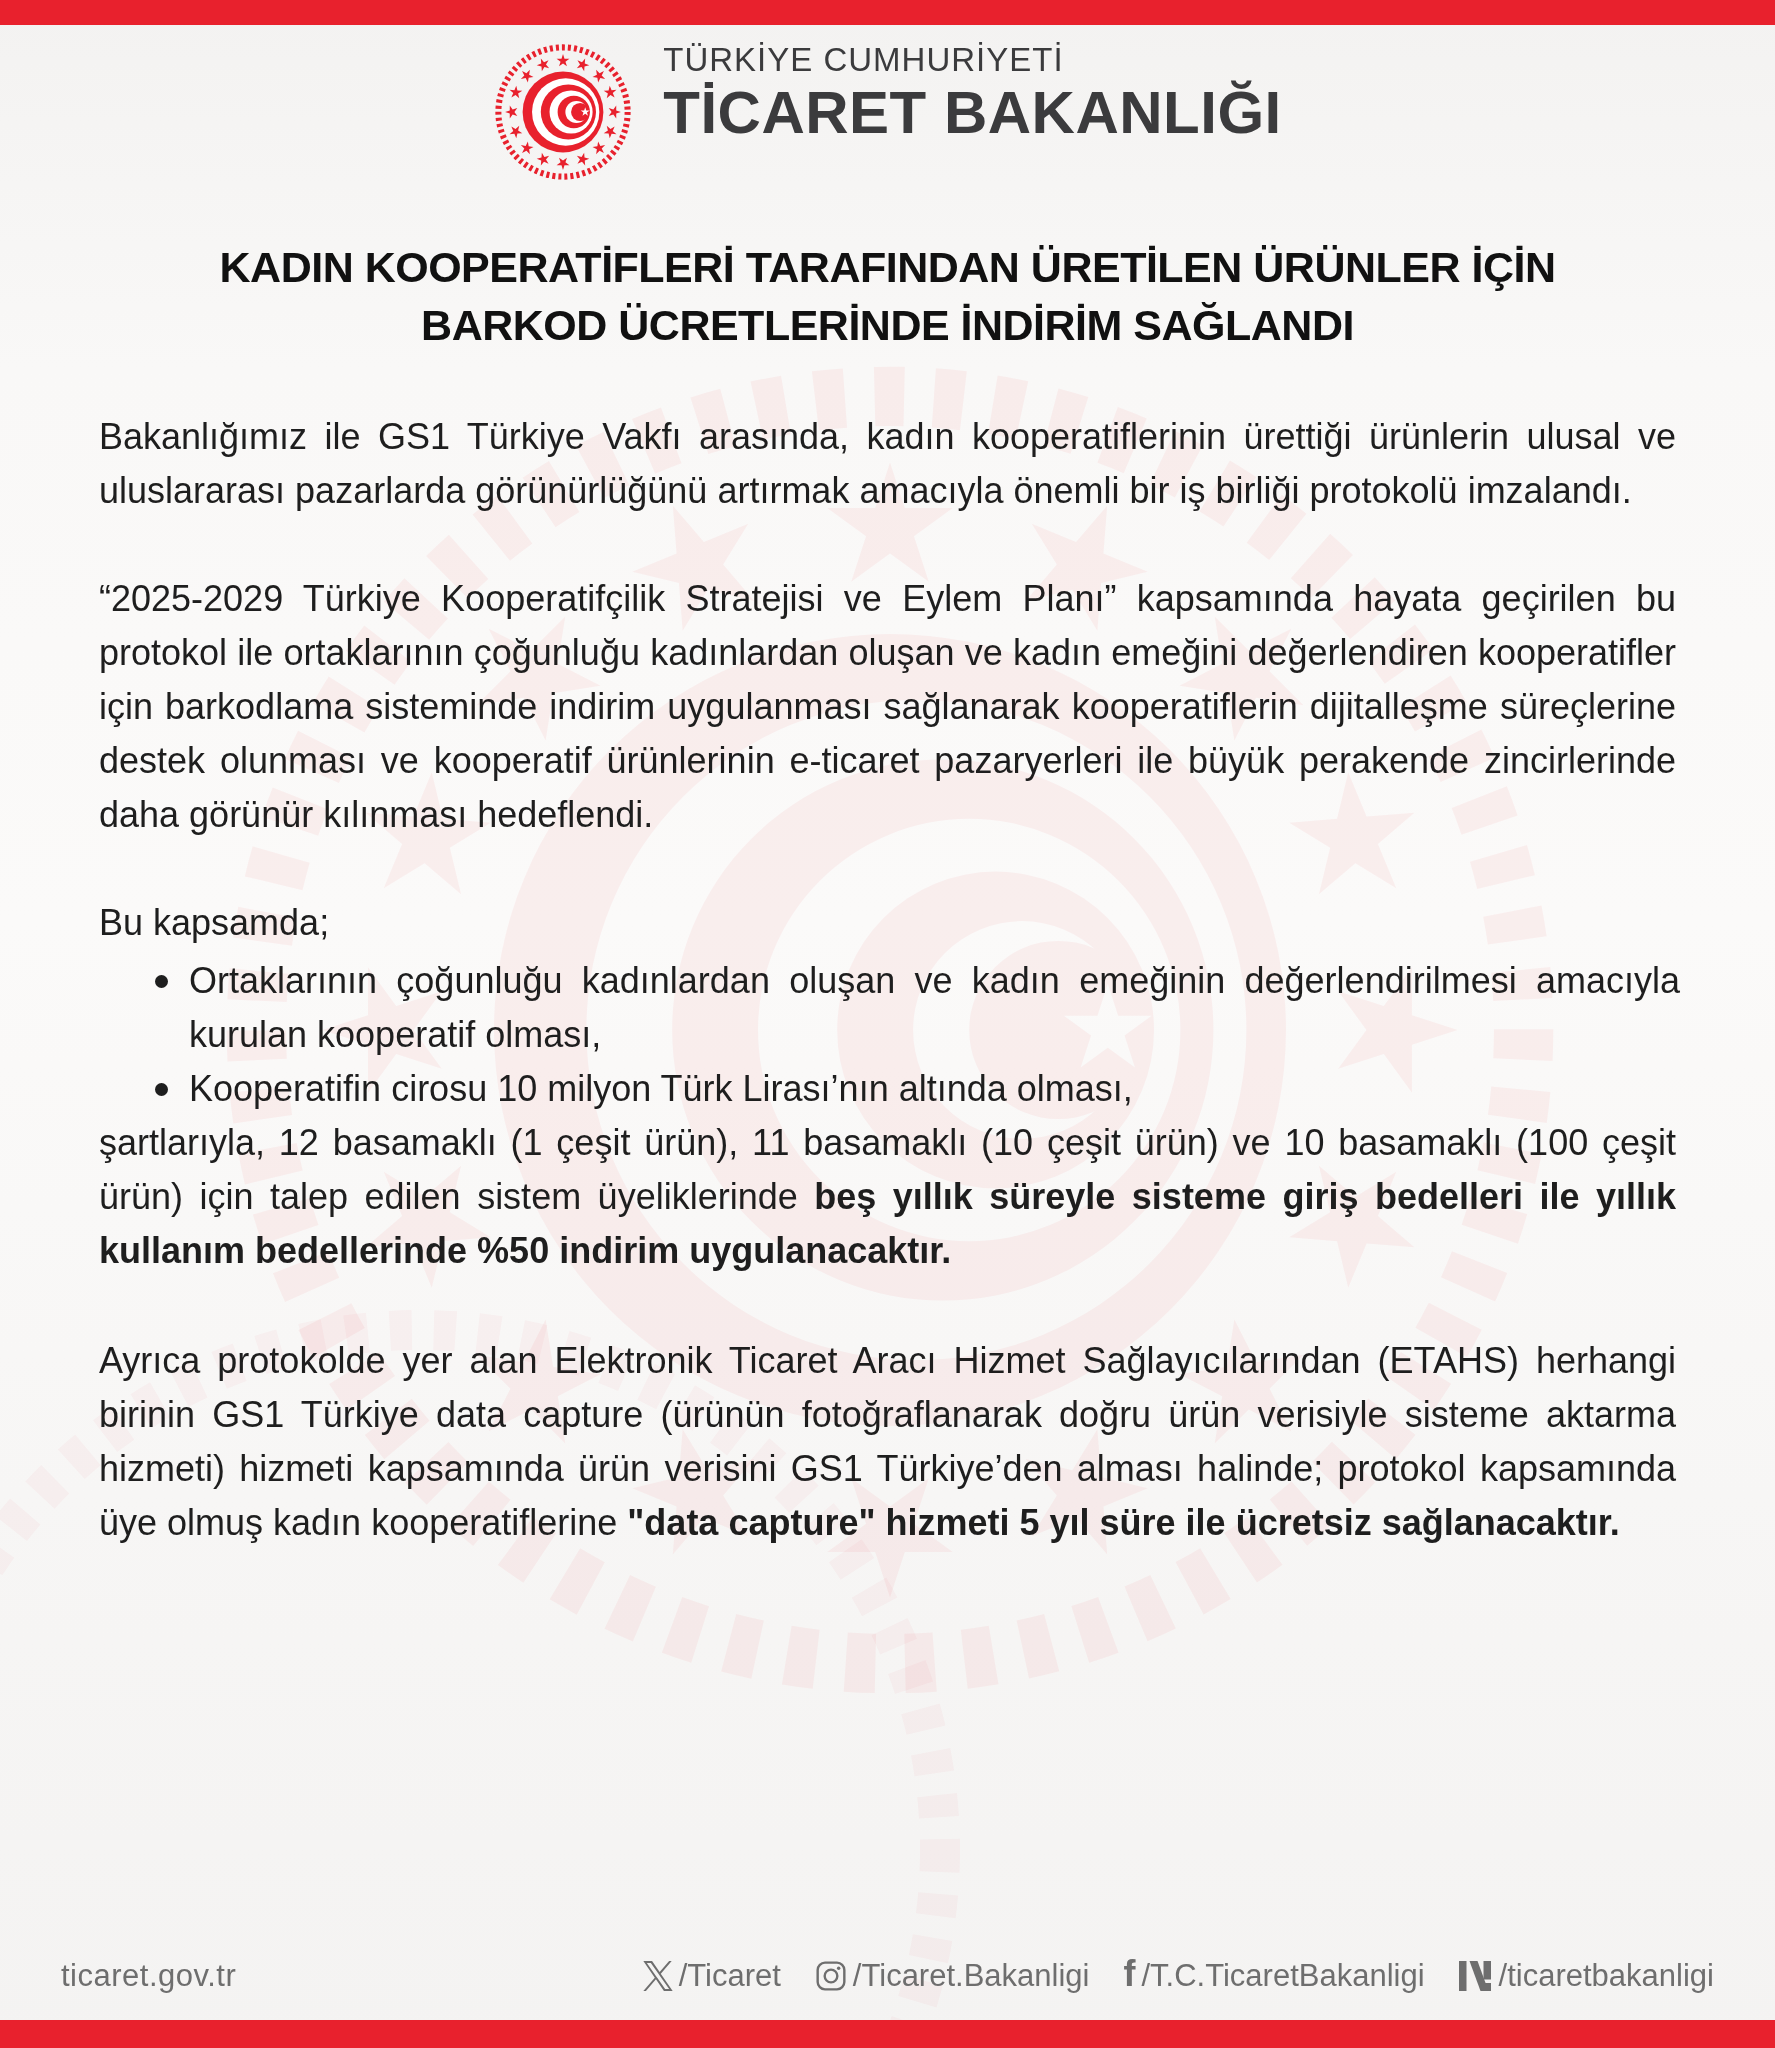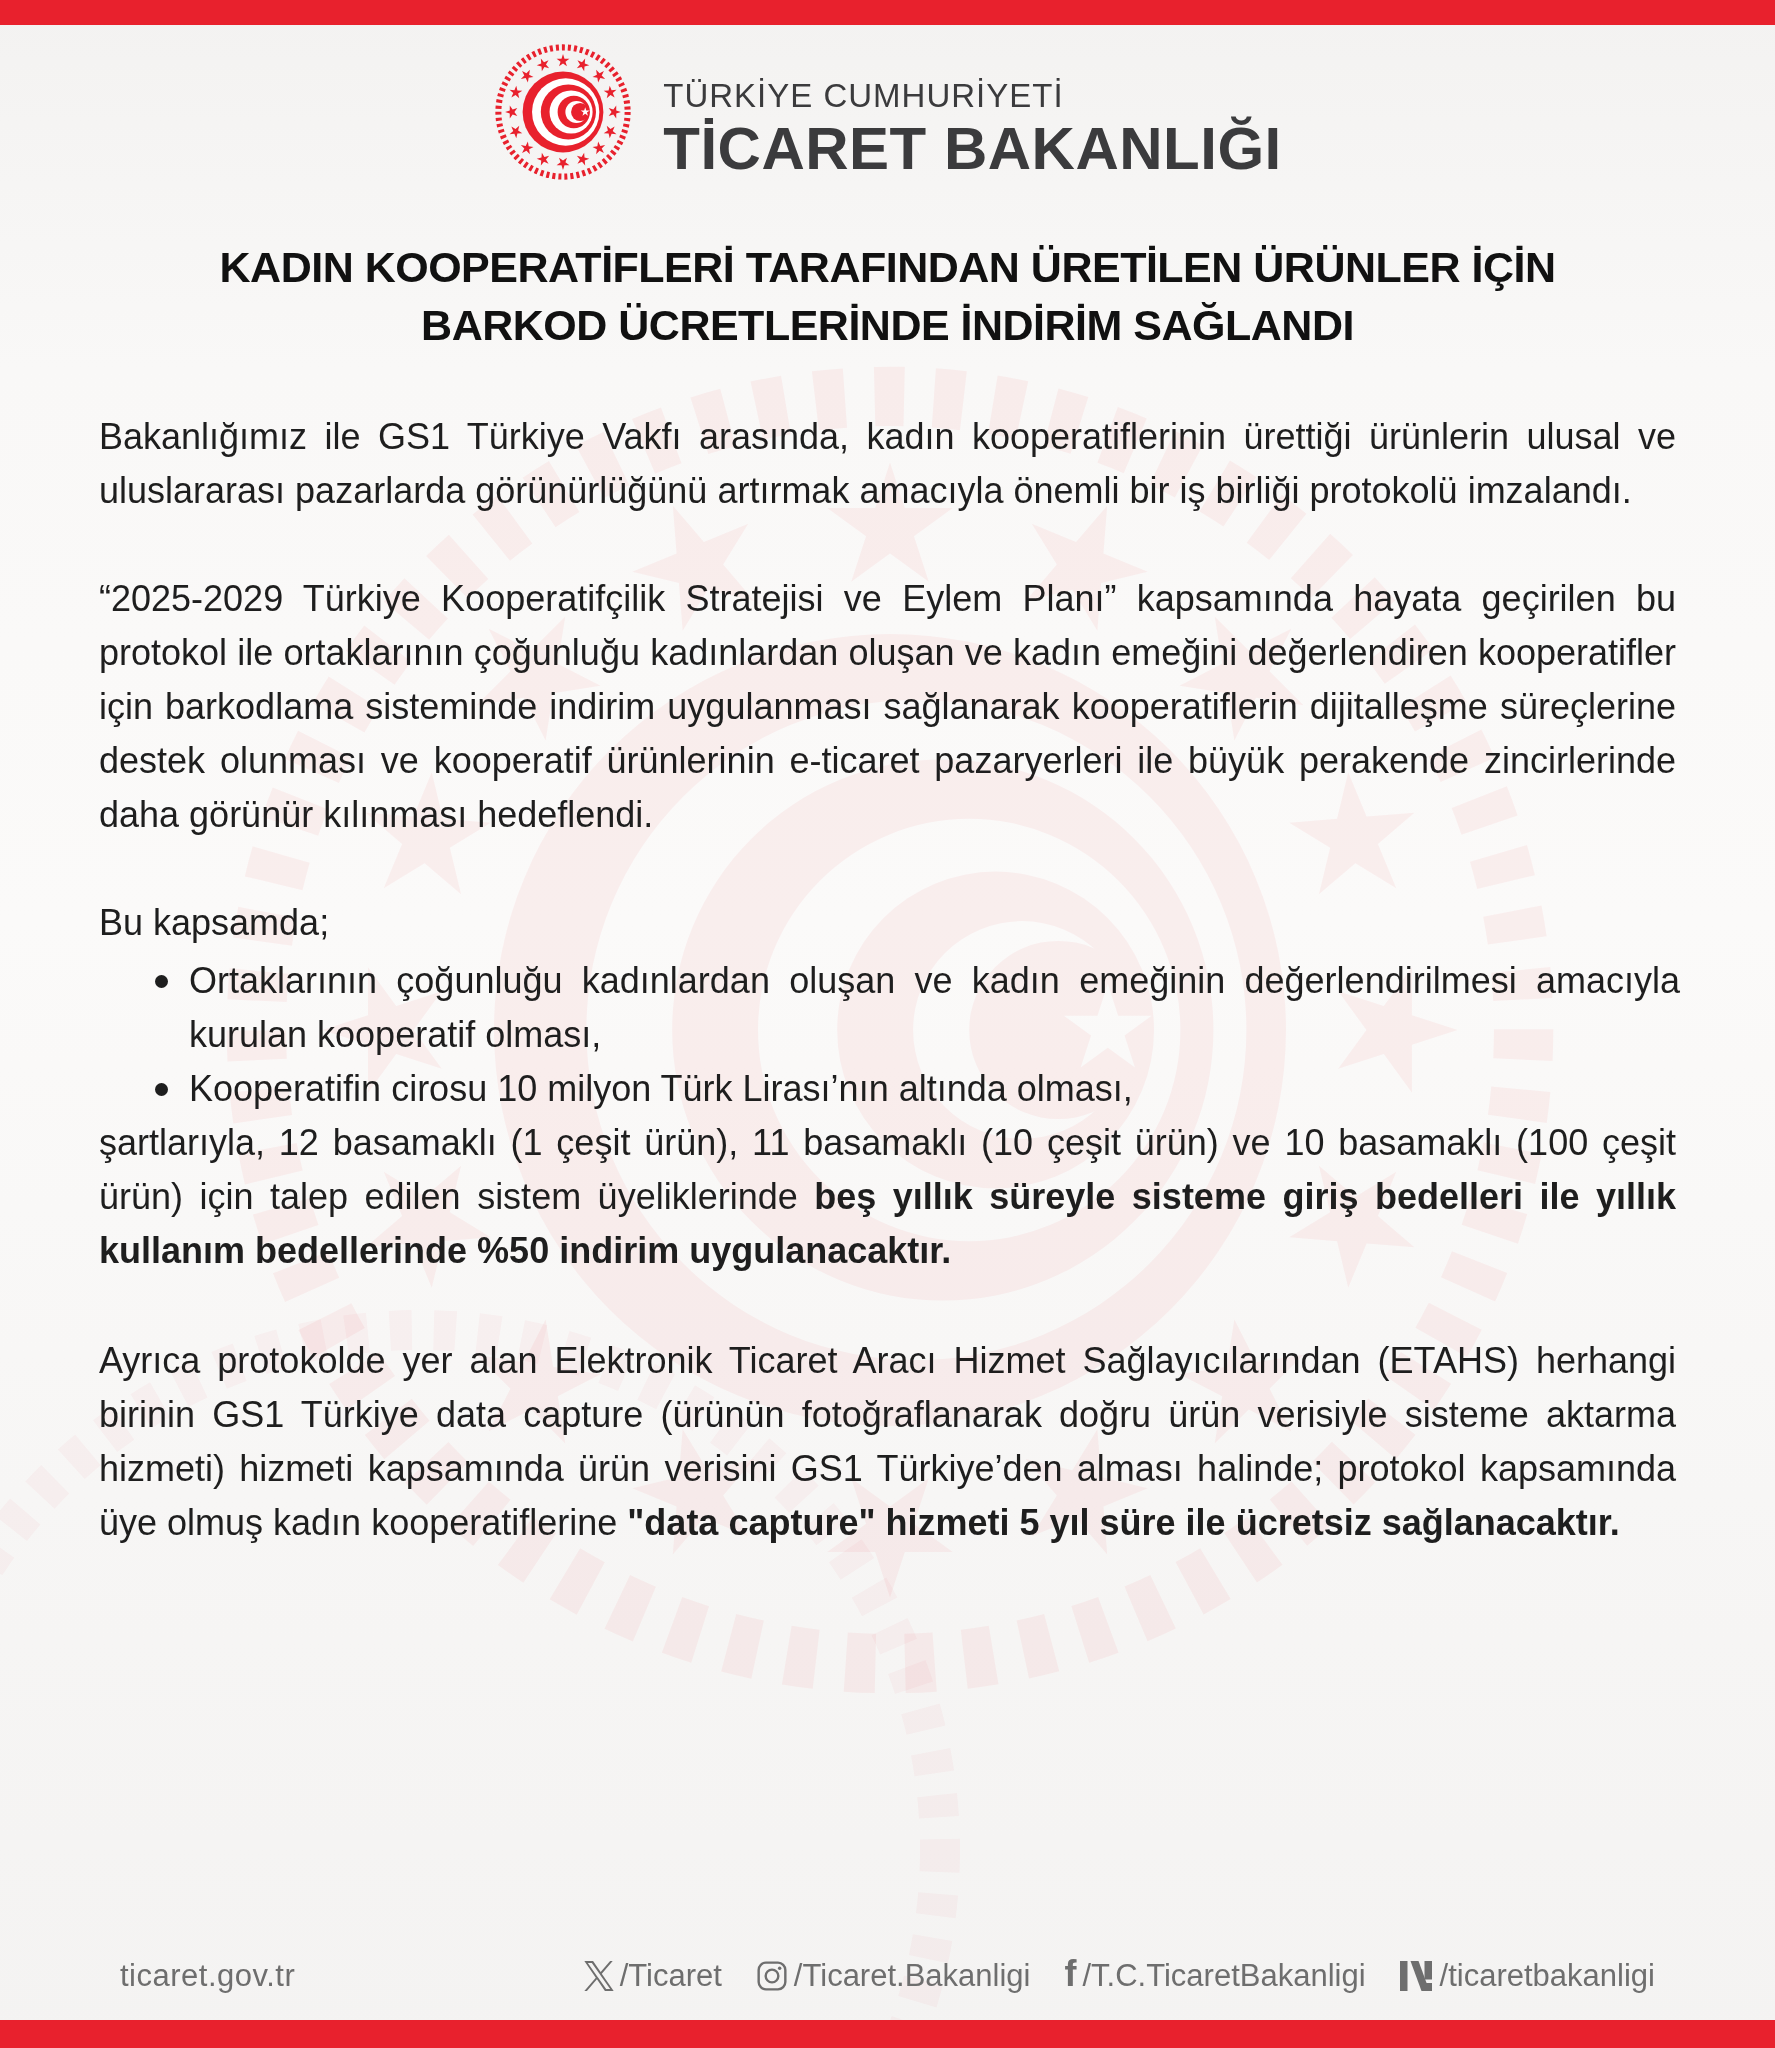--- a/index.html
+++ b/index.html
@@ -11,21 +11,21 @@
     overflow:hidden;
     font-family:"Liberation Sans","DejaVu Sans",sans-serif;
     color:#1e1e1e;
   }
   .bar{position:absolute;left:0;width:100%;z-index:5;}
   .bar.top{top:0;height:25px;}
   .bar.bottom{bottom:0;height:28px;}
   .watermark{position:absolute;inset:0;z-index:0;pointer-events:none;}
   .content{position:relative;z-index:2;padding:0 95px;}
   
-  .logo-row{display:flex;justify-content:center;align-items:flex-end;gap:30px;margin-top:42px;height:140px;}
+  .logo-row{display:flex;justify-content:center;align-items:flex-start;gap:30px;margin-top:42px;height:140px;}
   .logo-emblem{width:140px;height:140px;flex:0 0 auto;}
   .wordmark{display:flex;flex-direction:column;justify-content:center;line-height:1.12;color:#3b3b3d;}
   .wordmark .l1{font-size:33px;font-weight:400;letter-spacing:1px;}
   .wordmark .l2{font-size:60px;font-weight:700;letter-spacing:0.5px;}
   
   .headline{margin-top:56px;text-align:center;font-weight:700;color:#111;}
   .headline span{display:block;font-size:43px;line-height:58px;letter-spacing:-0.5px;white-space:nowrap;}
   
   .para{font-size:36px;line-height:54px;text-align:justify;margin:4px;}
   .p1{margin-top:56px;}
@@ -34,21 +34,21 @@
   ul.conditions{margin:0;padding:0 0 0 60px;list-style:none;}
   ul.conditions li{font-size:36px;line-height:54px;text-align:justify;padding-left:34px;position:relative;}
   ul.conditions li::before{content:"";position:absolute;left:0;top:21px;width:13px;height:13px;border-radius:50%;background:#1e1e1e;}
   .p3{margin-top:0;}
   .p4{margin-top:56px;}
   .bold-seg{font-weight:700;}
   
   .footer{
     position:absolute;left:0;right:0;top:1958px;z-index:3;
     display:flex;align-items:center;
-    padding:0 120px;
+    padding:0 61px;
     color:#6e6e6e;font-size:31px;
   }
   .site-name{letter-spacing:0.5px;}
   .social{display:flex;align-items:center;gap:34px;margin-left:auto;justify-content:flex-end;}
   .social-item{display:flex;align-items:center;gap:6px;white-space:nowrap;}
   .social-item svg{display:block;}
   .fb-glyph{font-weight:700;font-size:36px;line-height:1;color:#6e6e6e;transform:translateY(-2px);}
 </style>
 </head>
 <body>

